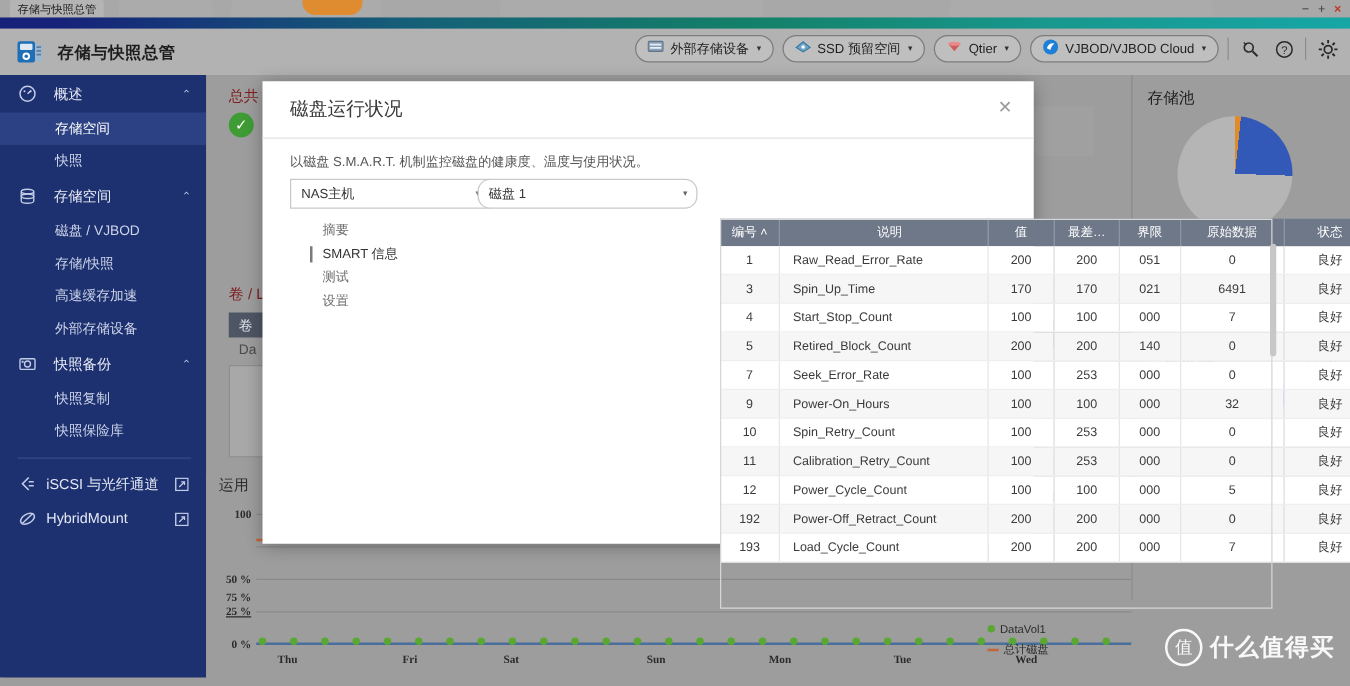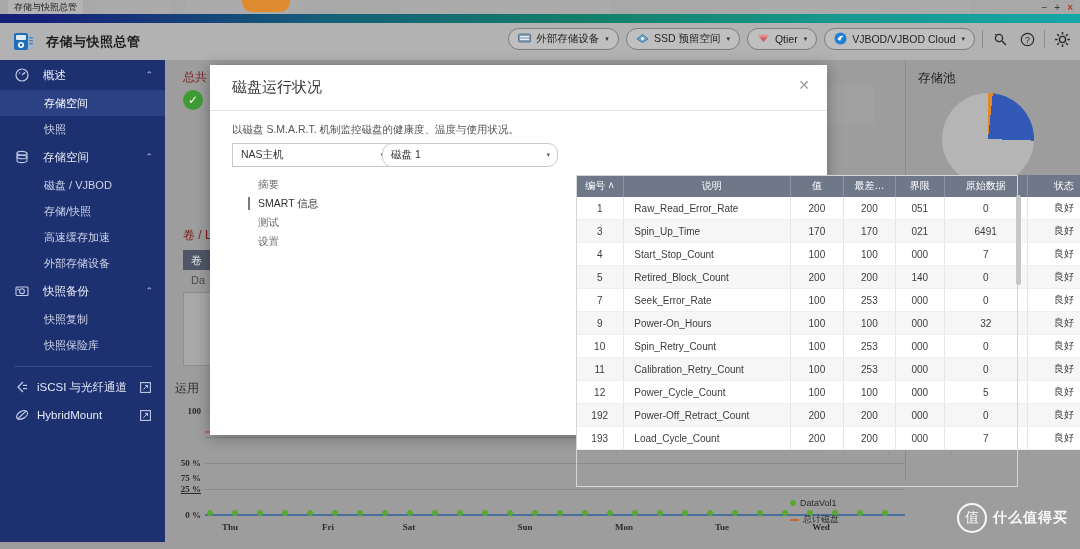--- a/index.html
+++ b/index.html
@@ -93,21 +93,21 @@
           padding:0 7px;font-size:10.5px;color:#1c1c1c;position:relative;}
   .selbox .caret{position:absolute;right:6px;}
   .legend-c{position:absolute;display:flex;align-items:center;font-size:9px;color:#2a2a2a;gap:4px;}
   .legend-c .ldot{width:6px;height:6px;border-radius:50%;background:#5aa832;}
   .legend-c .lbar{width:9px;height:2px;background:#c1653a;}
 
   
   .wmark{position:absolute;right:12px;bottom:16px;display:flex;align-items:center;gap:6px;opacity:.93;}
   .wmark .wcircle{width:26px;height:26px;border-radius:50%;border:2px solid #fff;color:#fff;
                   display:flex;align-items:center;justify-content:center;font-size:14px;}
-  .wmark .wtxt{color:#fff;font-size:14px;font-weight:bold;letter-spacing:1px;}
+  .wmark .wtxt{color:#fff;font-size:19px;font-weight:bold;letter-spacing:1px;}
 
   
   .overlay{position:absolute;left:210px;top:65px;width:617px;height:370px;background:#fff;
            box-shadow:0 2px 14px rgba(0,0,0,.33);}
   .m-head{position:relative;height:45px;border-bottom:1px solid #e2e2e2;}
   .m-title{position:absolute;left:22px;top:13px;font-size:15px;color:#3a3a3a;}
   .m-close{position:absolute;right:14px;top:11px;width:18px;height:18px;display:flex;align-items:center;
            justify-content:center;color:#9a9a9a;font-size:14px;}
   .m-desc{position:absolute;left:22px;top:58px;font-size:10.5px;color:#555;}
   .m-sel{position:absolute;top:78px;height:22px;border:1px solid #c9c9c9;background:#fff;

